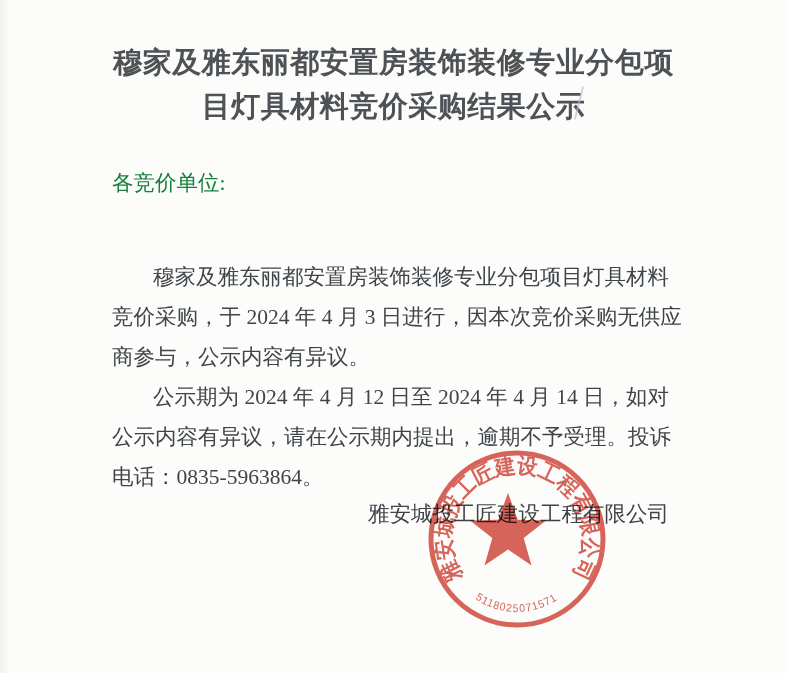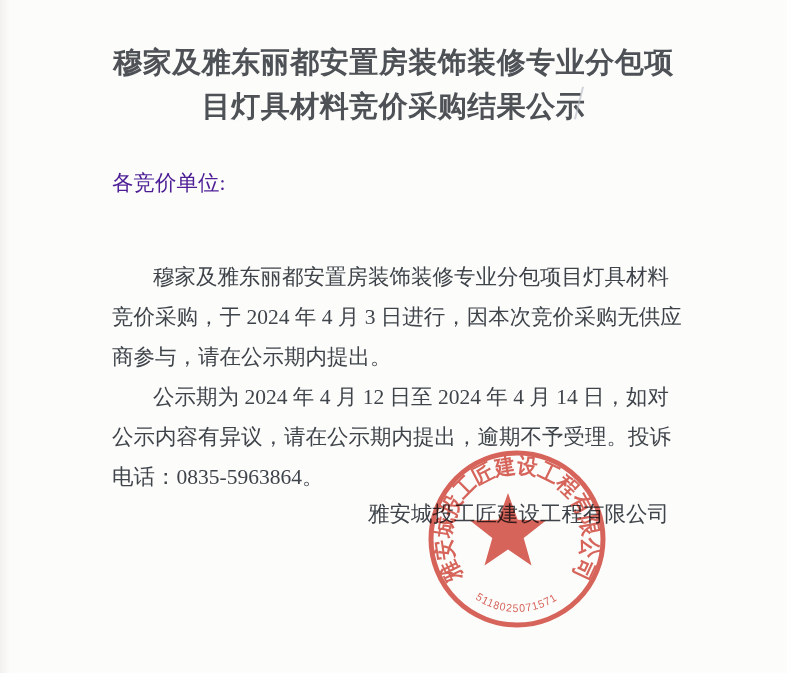--- a/index.html
+++ b/index.html
@@ -20,21 +20,21 @@
     position:absolute;top:40px;left:0;width:787px;
     text-align:center;
     font-family:"Liberation Sans", sans-serif;
     font-weight:700;
     font-size:29px;line-height:44px;letter-spacing:0.5px;
     color:#4e5256;
   }
   .salutation{
     position:absolute;left:112px;top:166px;
     font-size:21.5px;line-height:34px;
-    color:#4c1d95;
+    color:#15803d;
   }
   .body-text{
     position:absolute;left:112px;top:210px;width:557px;margin-top:47px;
   }
   .line{
     height:40px;line-height:40px;
     font-size:21.5px;
     white-space:nowrap;
     text-align:justify;
     text-align-last:justify;
@@ -89,21 +89,21 @@
     <div>目灯具材料竞价采购结果公示</div>
   </div>
 
   <div class="scan-artifact"></div>
 
   <div class="salutation">各竞价单位:</div>
 
   <div class="body-text">
     <div class="line indent">穆家及雅东丽都安置房装饰装修专业分包项目灯具材料</div>
     <div class="line">竞价采购，于 2024 年 4 月 3 日进行，因本次竞价采购无供应</div>
-    <div class="line last">商参与，请在公示期内提出。</div>
+    <div class="line last">商参与，公示内容有异议。</div>
     <div class="line indent">公示期为 2024 年 4 月 12 日至 2024 年 4 月 14 日，如对</div>
     <div class="line">公示内容有异议，请在公示期内提出，逾期不予受理。投诉</div>
     <div class="line last">电话：0835-5963864。</div>
   </div>
 
   <div class="signature-company">雅安城投工匠建设工程有限公司</div>
 
   <div class="seal">
     <svg viewBox="0 0 200 200" xmlns="http://www.w3.org/2000/svg">
       <defs>

